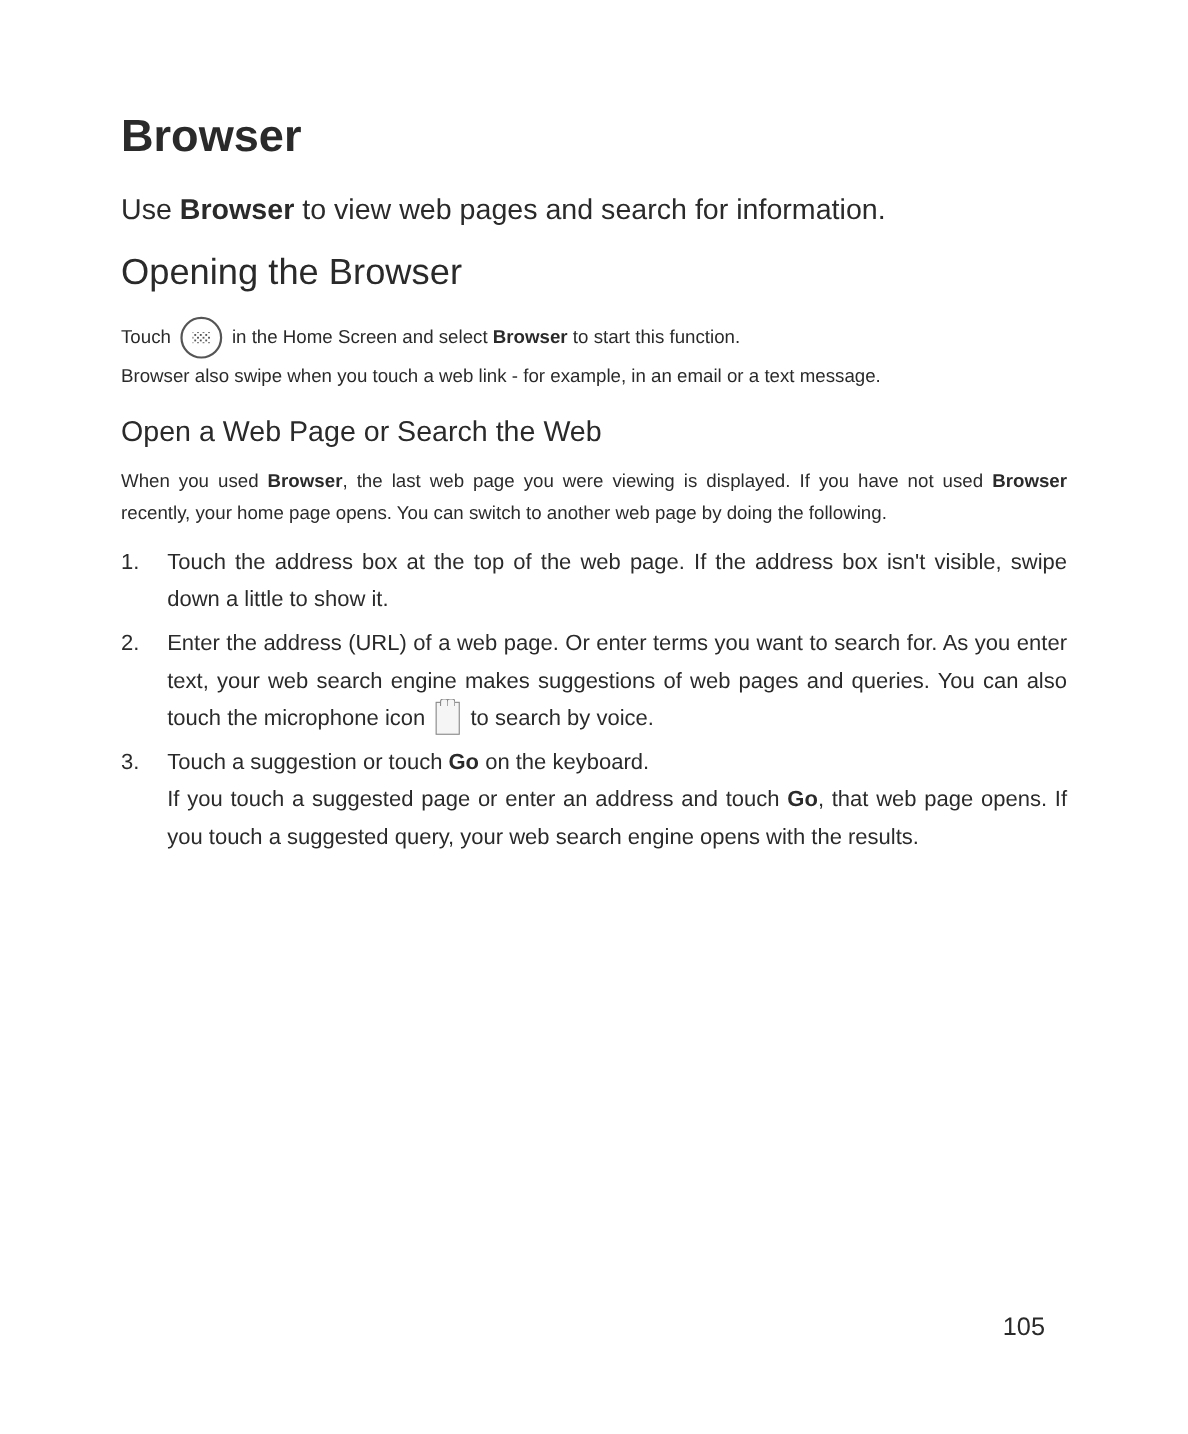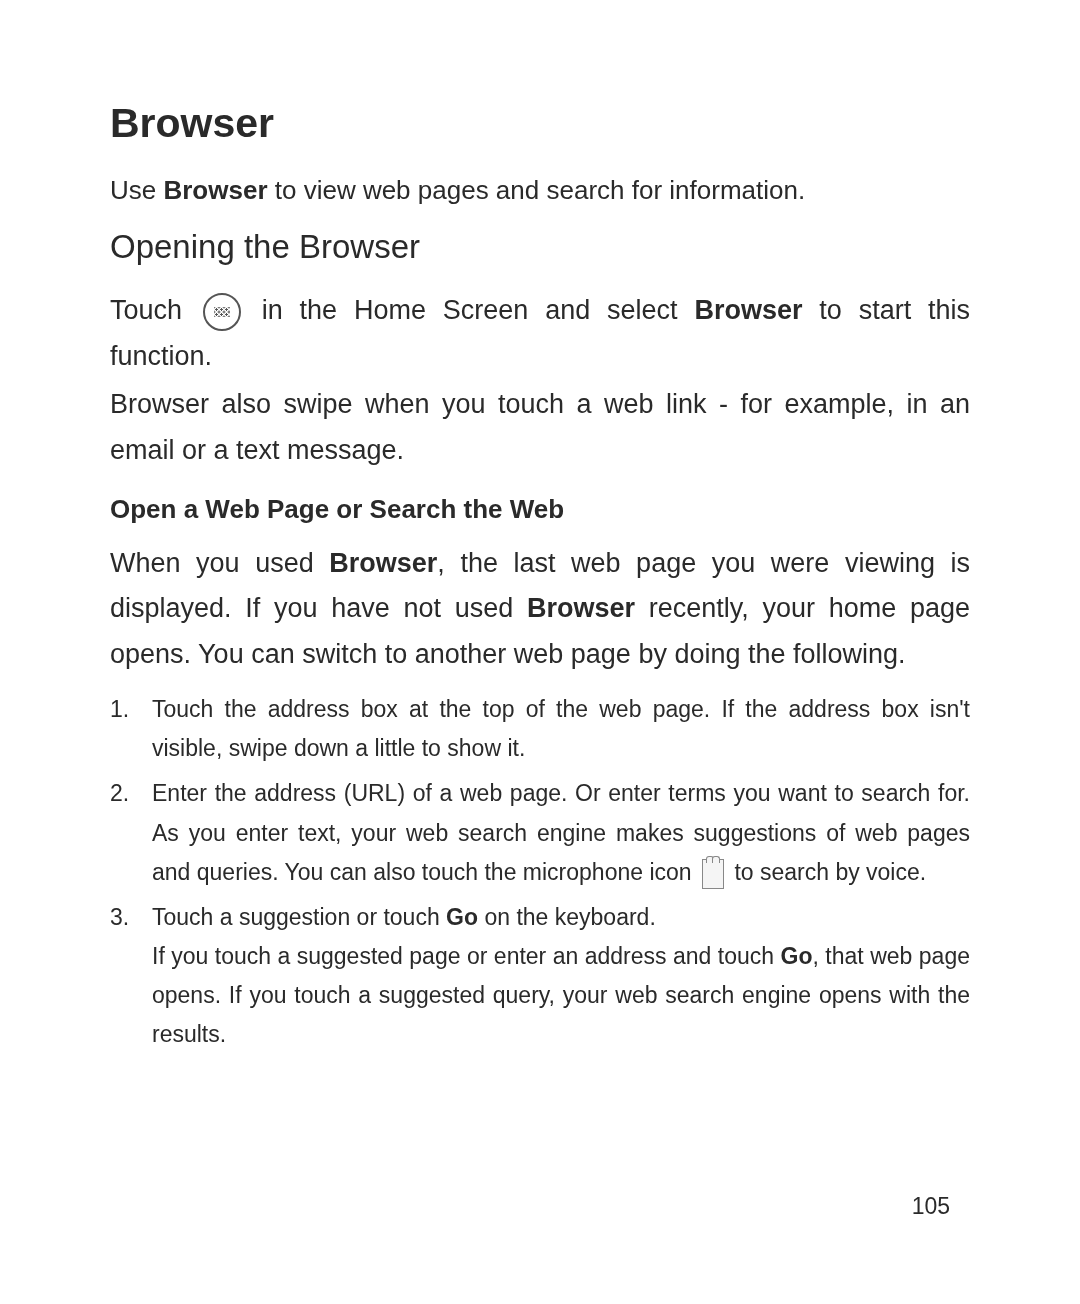--- a/index.html
+++ b/index.html
@@ -24,47 +24,47 @@
     }
     h2 {
       font-size: 33px;
       font-weight: normal;
       margin-top: 18px;
       margin-bottom: 22px;
       color: #2a2a2a;
     }
     h3 {
       font-size: 26px;
-      font-weight: bold;
+      font-weight: normal;
       margin-top: 20px;
       margin-bottom: 16px;
       color: #2a2a2a;
     }
     p {
-      font-size: 27px;
+      font-size: 17px;
       line-height: 1.7;
       text-align: justify;
       color: #2a2a2a;
     }
     .intro-line {
       font-size: 26px;
       line-height: 1.5;
       margin-bottom: 14px;
     }
     .section-para {
       margin-bottom: 2px;
     }
     ol {
       list-style: none;
       counter-reset: item;
       margin-top: 12px;
     }
     ol li {
       counter-increment: item;
-      font-size: 23px;
+      font-size: 20px;
       line-height: 1.7;
       text-align: justify;
       padding-left: 42px;
       position: relative;
       margin-bottom: 6px;
       color: #2a2a2a;
     }
     ol li::before {
       content: counter(item) ".";
       position: absolute;

